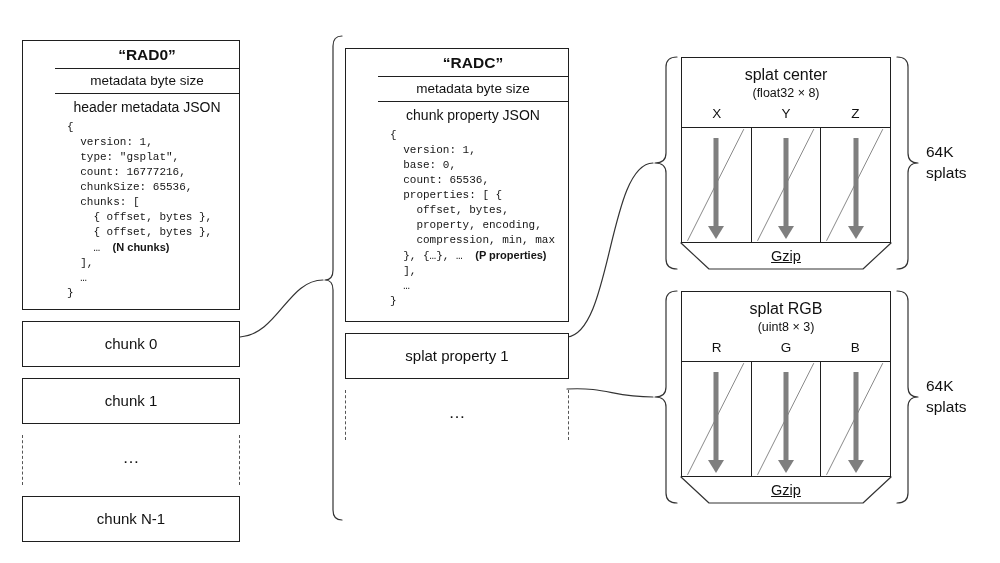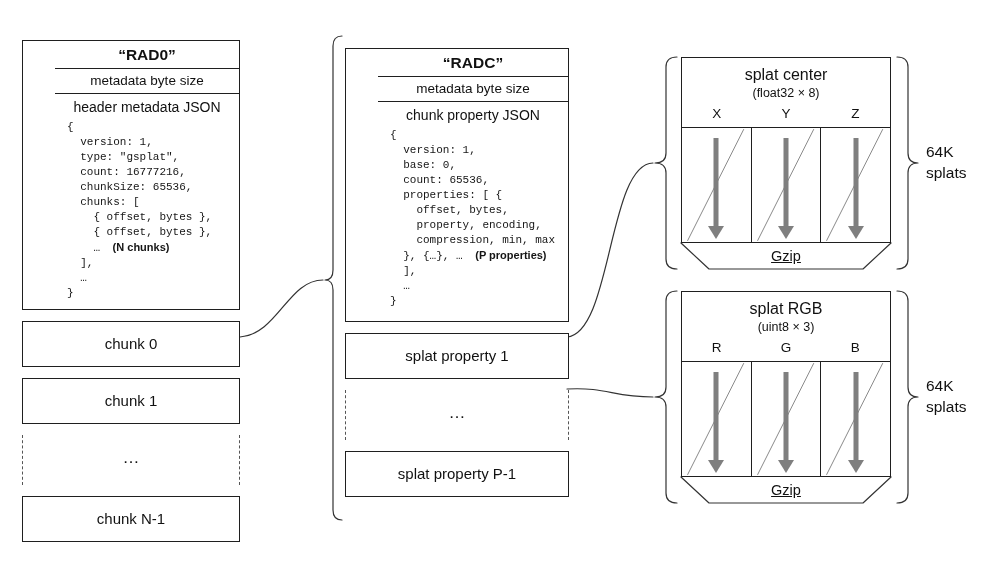--- a/index.html
+++ b/index.html
@@ -69,21 +69,20 @@
 
 <div class="stack" style="left:345px; top:48px; width:224px;">
   <div class="mainbox">
     <div class="titlerow">“RADC”</div>
     <div class="metarow">metadata byte size</div>
     <div class="jsonlabel">chunk property JSON</div>
     <div class="code tall"><div><span>{</span></div><div><span>  version: 1,</span></div><div><span>  base: 0,</span></div><div><span>  count: 65536,</span></div><div><span>  properties: [ {</span></div><div><span>    offset, bytes,</span></div><div><span>    property, encoding,</span></div><div><span>    compression, min, max</span></div><div><span>  }, {…}, … </span><span class="bsans">(P properties)</span><span></span></div><div><span>  ],</span></div><div><span>  …</span></div><div><span>}</span></div></div>
   </div>
   <div class="rowbox">splat property 1</div>
   <div class="rowbox dashed">…</div>
-  <div class="rowbox">splat property P-1</div>
 </div>
 
 <div class="gridbox" style="left:681px; top:57px;">
   <div class="gtitle">splat center</div>
   <div class="gsub">(float32 × 8)</div>
   <div class="collabels">
     <div>X</div>
     <div>Y</div>
     <div>Z</div>
   </div>

